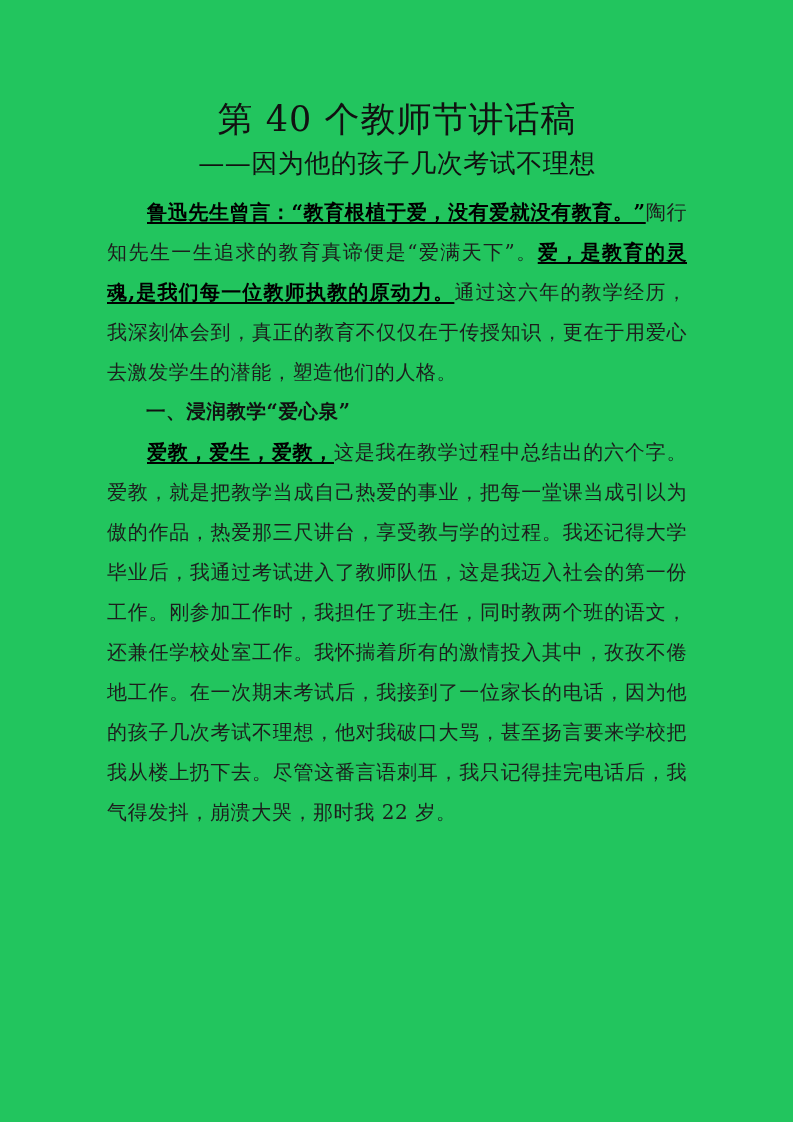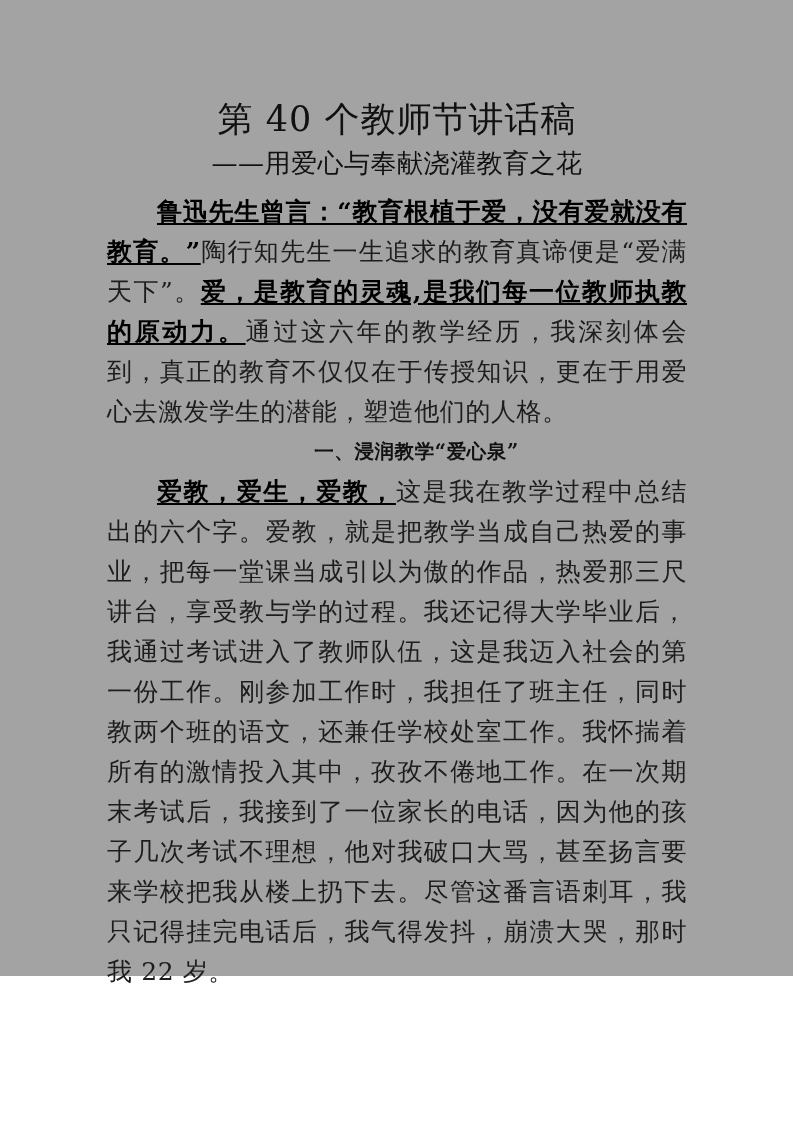--- a/index.html
+++ b/index.html
@@ -11,22 +11,22 @@
     width: 793px;
     height: 1122px;
     overflow: hidden;
     font-family: "DejaVu Serif", "Liberation Serif", serif;
     color: #1a1a1a;
   }
 
   .page {
     position: relative;
     width: 793px;
-    height: 976px;
-    background: #a3a3a3;
+    height: 1122px;
+    background: #22c55e;
     box-sizing: border-box;
   }
 
   .content {
     position: absolute;
     left: 107px;
     top: 0;
     width: 580px;
   }
 
@@ -56,57 +56,56 @@
     white-space: nowrap;
   }
 
   
   .body-block {
     padding-top: 12px;
   }
   p.para {
     margin: 0;
     font-family: "DejaVu Serif", "Liberation Serif", serif;
-    font-size: 25px;
+    font-size: 20px;
     line-height: 40px;
     text-align: justify;
     text-justify: inter-ideograph;
     text-indent: 2em;
     letter-spacing: 0.6px;
     color: #1d1d1d;
   }
 
   h2.section-heading {
     margin: 0;
     font-family: "DejaVu Serif", "Liberation Serif", serif;
     font-size: 19.5px;
     line-height: 40px;
     font-weight: bold;
     text-indent: 2em;
     letter-spacing: 0.6px;
     color: #111111;
-    text-align: center;
   }
 
   .bu {
     font-weight: bold;
     text-decoration: underline;
     text-underline-offset: 3px;
     color: #000000;
   }
 </style>
 </head>
 <body>
 
 <div class="page">
   <div class="content">
 
     <h1 class="doc-title">第 40 个教师节讲话稿</h1>
 
-    <div class="doc-subtitle">——用爱心与奉献浇灌教育之花</div>
+    <div class="doc-subtitle">——因为他的孩子几次考试不理想</div>
 
     <div class="body-block">
 
       <p class="para"><span class="bu">鲁迅先生曾言：“教育根植于爱，没有爱就没有教育。”</span><span>陶行知先生一生追求的教育真谛便是“爱满天下”。</span><span class="bu">爱，是教育的灵魂,是我们每一位教师执教的原动力。</span><span>通过这六年的教学经历，我深刻体会到，真正的教育不仅仅在于传授知识，更在于用爱心去激发学生的潜能，塑造他们的人格。</span></p>
 
       <h2 class="section-heading">一、浸润教学“爱心泉”</h2>
 
       <p class="para"><span class="bu">爱教，爱生，爱教，</span><span>这是我在教学过程中总结出的六个字。爱教，就是把教学当成自己热爱的事业，把每一堂课当成引以为傲的作品，热爱那三尺讲台，享受教与学的过程。我还记得大学毕业后，我通过考试进入了教师队伍，这是我迈入社会的第一份工作。刚参加工作时，我担任了班主任，同时教两个班的语文，还兼任学校处室工作。我怀揣着所有的激情投入其中，孜孜不倦地工作。在一次期末考试后，我接到了一位家长的电话，因为他的孩子几次考试不理想，他对我破口大骂，甚至扬言要来学校把我从楼上扔下去。尽管这番言语刺耳，我只记得挂完电话后，我气得发抖，崩溃大哭，那时我 22 岁。</span></p>
 
 

